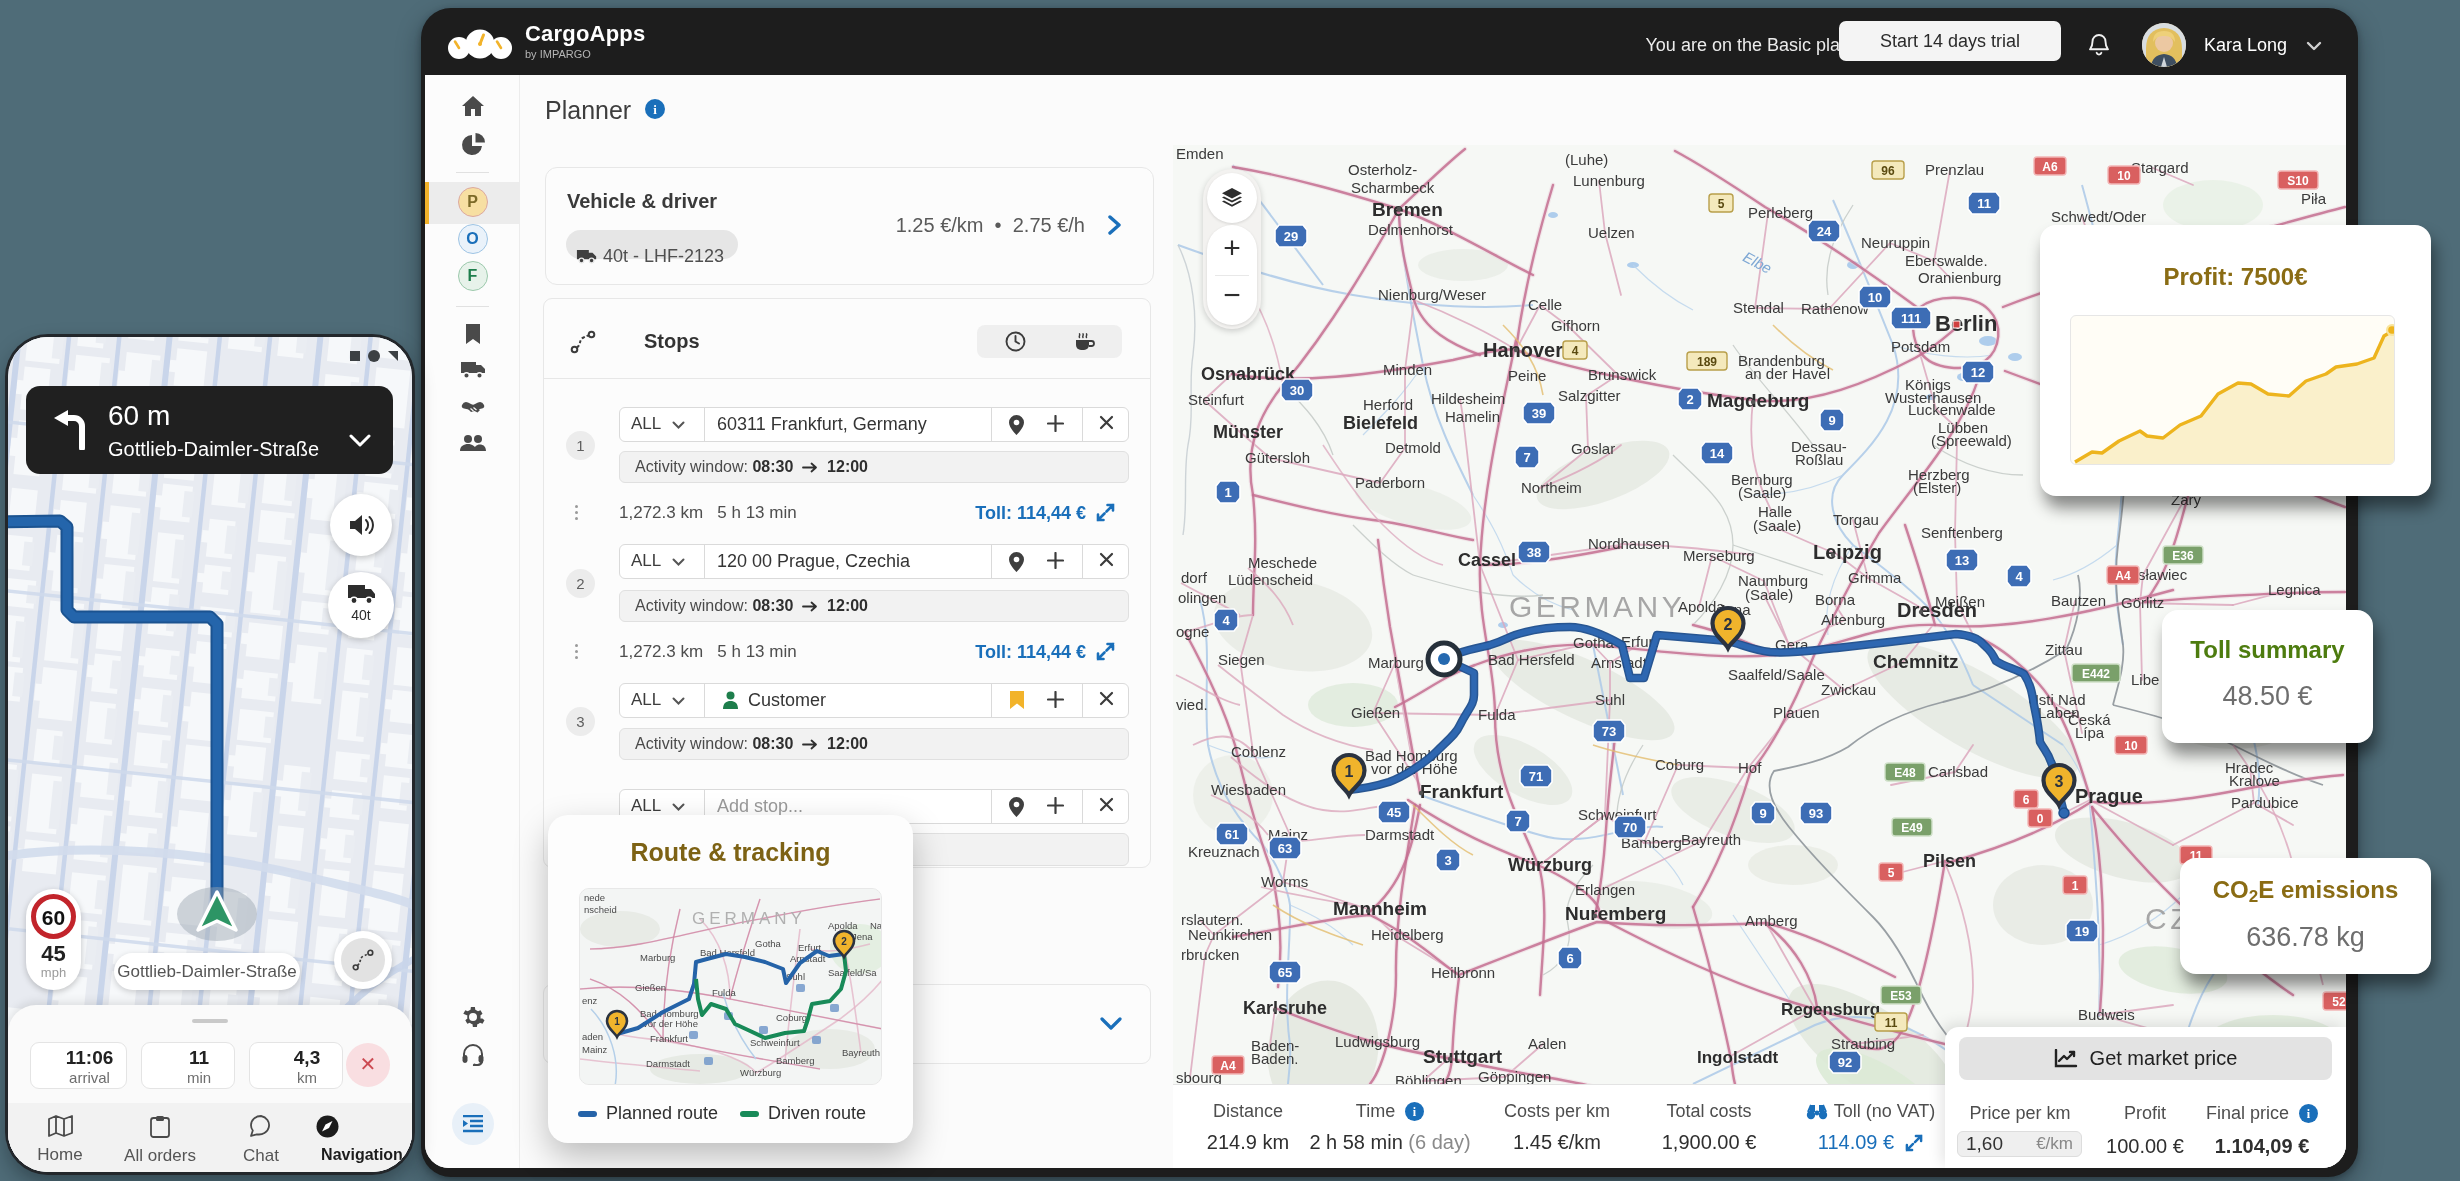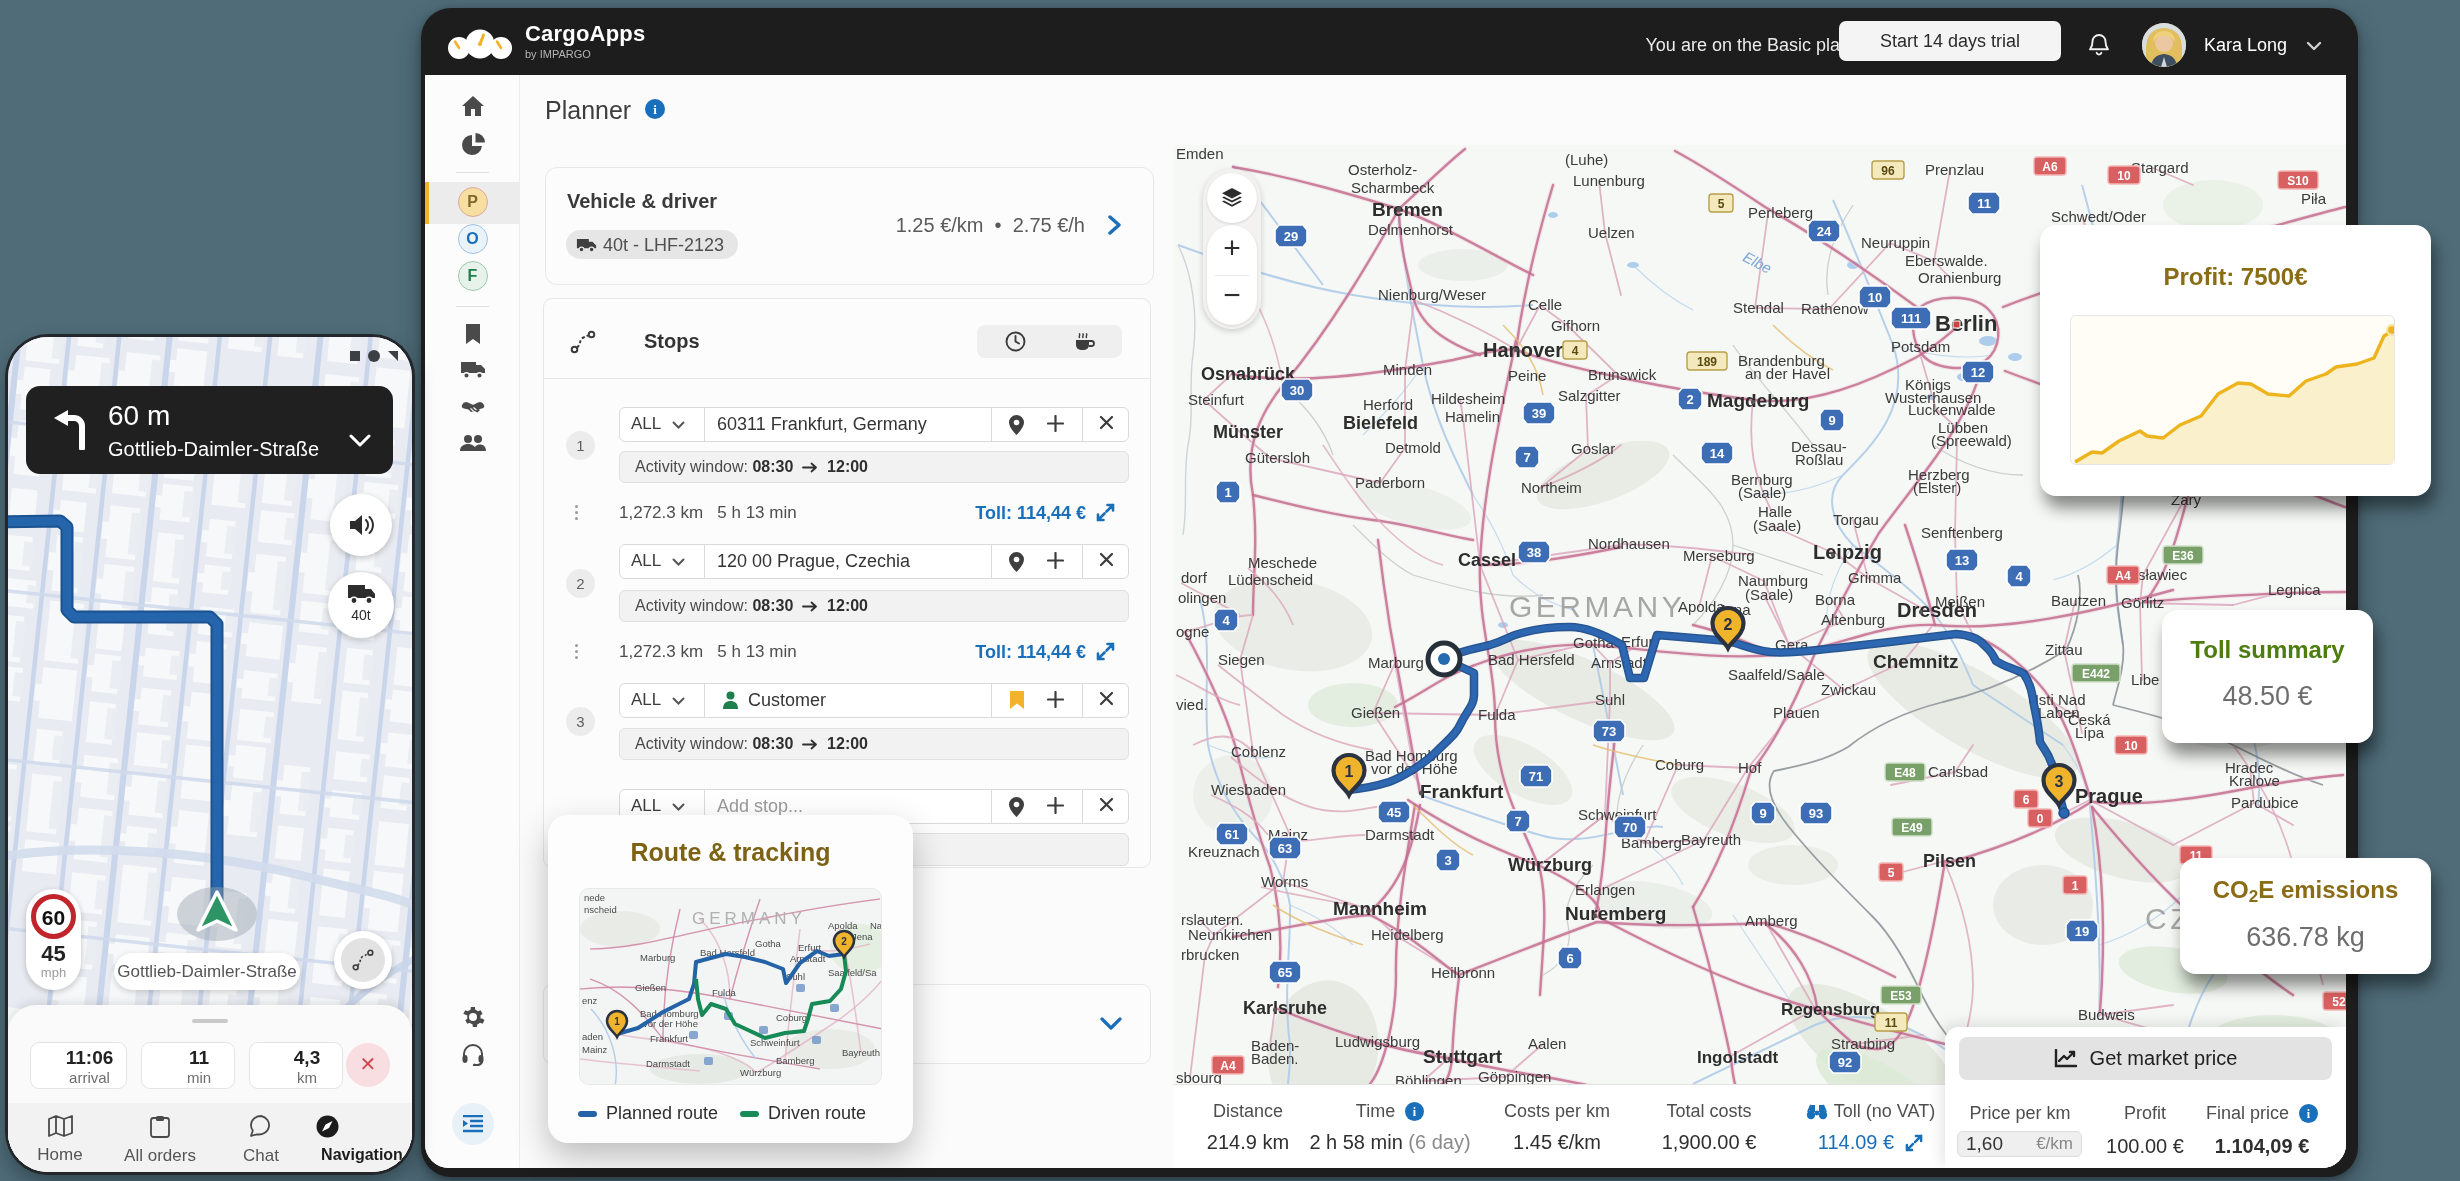--- a/index.html
+++ b/index.html
@@ -27,21 +27,21 @@
 .sbact { position:absolute; left:0; width:95px; height:42px; background:#ececec; border-left:4px solid #f2b32a; }
 .lcirc { display:inline-block; width:30px; height:30px; border-radius:50%; font-size:16px; font-weight:bold; text-align:center; line-height:28px; }
 
 
 .card { position:absolute; background:#fcfcfc; border:1px solid #e7e7e7; border-radius:9px; }
 #planner-title { position:absolute; left:120px; top:21px; font-size:25px; color:#3d3d3d; }
 #planner-info { position:absolute; left:220px; top:24px; }
 
 #vcard { left:120px; top:92px; width:609px; height:118px;border-radius:12px; }
 #vcard .vt { position:absolute; left:21px; top:22px; font-size:20px; font-weight:bold; color:#3a3a3a; }
-#vcard .vpill { position:absolute; left:20px; top:62px; height:29px; background:#e6e6e6; border-radius:15px; padding:1px 14px 0 10px; font-size:18px; color:#4f4f4f; line-height:29px; }
+#vcard .vpill { position:absolute; left:20px; top:62px; height:29px; background:#e6e6e6; border-radius:15px; padding:12px 14px 0 10px; font-size:18px; color:#4f4f4f; line-height:29px; }
 #vcard .vrate { position:absolute; right:68px; top:46px; font-size:20px; color:#5a5a5a; }
 #vcard .vchev { position:absolute; right:32px; top:47px; }
 
 #stopscard { left:118px; top:223px; width:608px; height:570px; }
 #stopscard .sh { position:absolute; left:0; top:0; width:100%; height:80px; border-bottom:1px solid #e7e7e7; }
 #stopscard .sht { position:absolute; left:70px; top:31px; font-size:20px; font-weight:bold; color:#333;margin-left:30px; }
 #stopscard .shbtns { position:absolute; right:28px; top:26px; width:145px; height:33px; background:#efefef; border-radius:8px; }
 .srow { position:absolute; left:75px; width:510px; height:35px; background:#fff; border:1px solid #dadada; border-radius:6px; font-size:18px; color:#333; }
 .srow .all { position:absolute; left:11px; top:6px; font-size:17px; color:#3c3c3c; }
 .srow .achev { position:absolute; left:52px; top:13px; }

